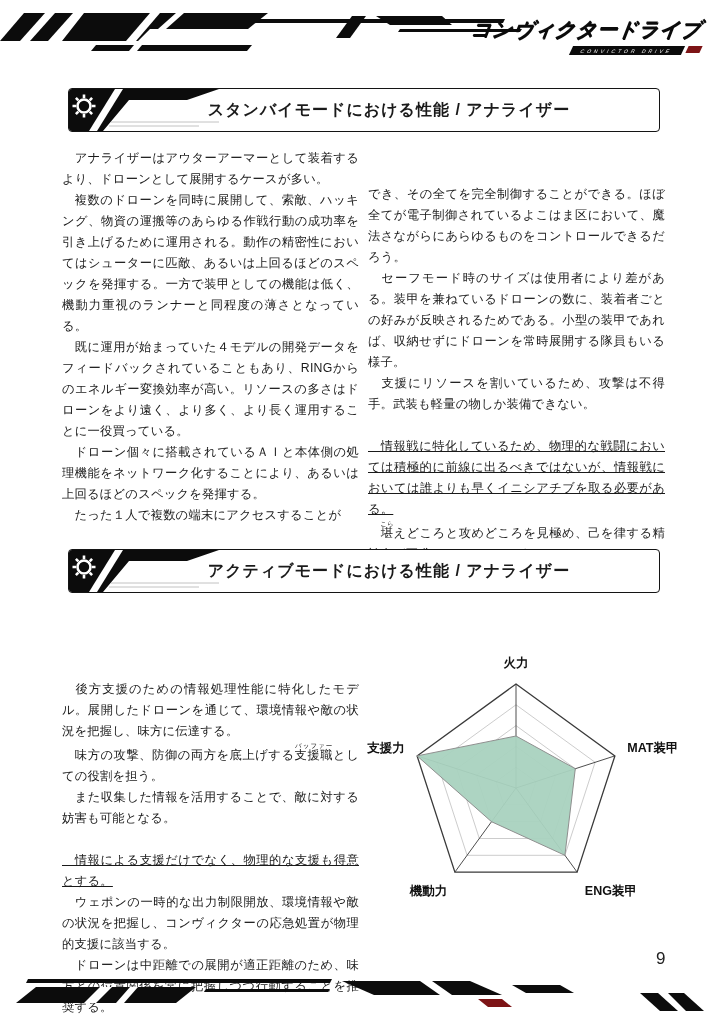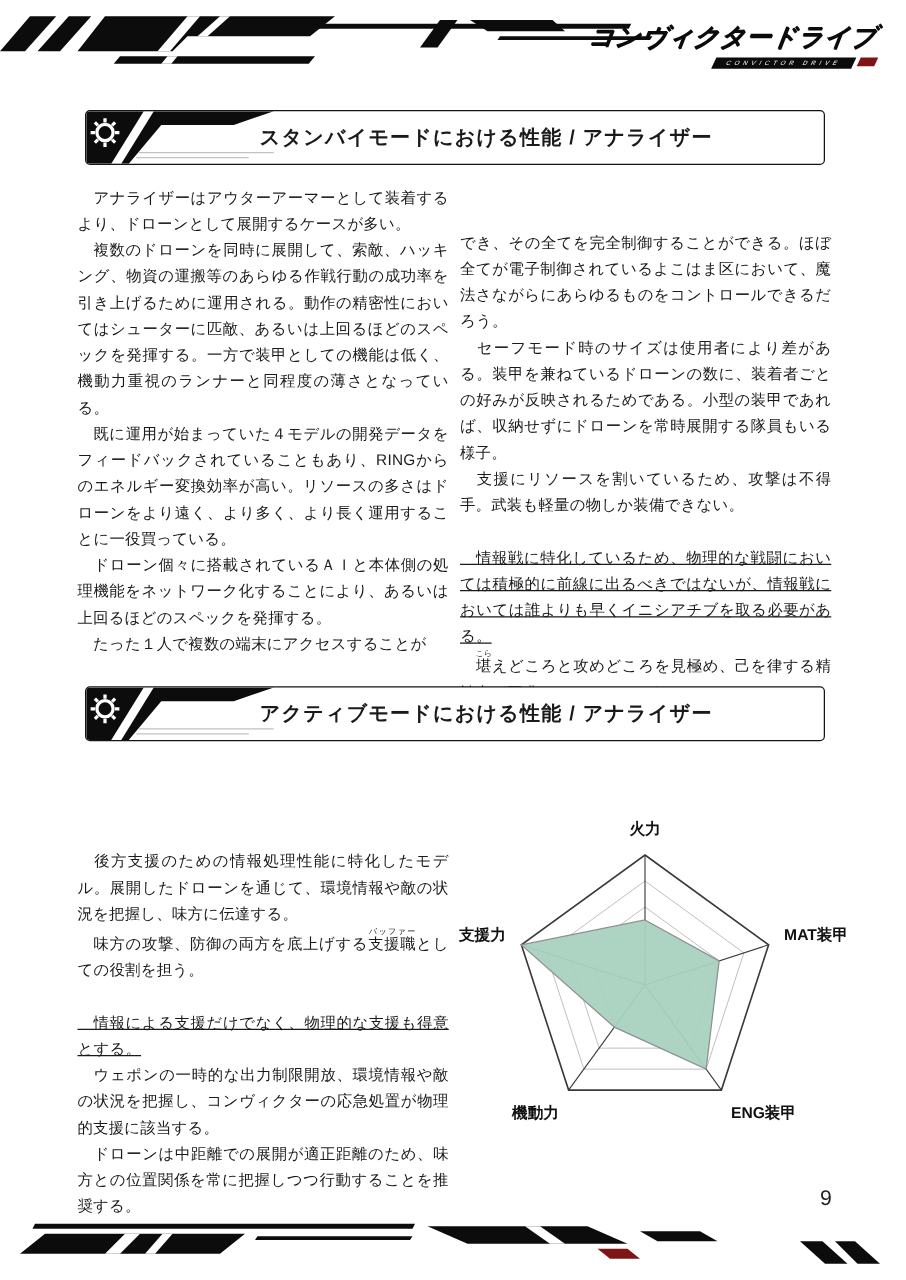--- a/index.html
+++ b/index.html
@@ -151,20 +151,21 @@
         <line x1="42" y1="33" x2="150" y2="33"></line>
         <line x1="40" y1="37" x2="130" y2="37"></line>
       </g>
     </svg>
     <div class="sec-title">アクティブモードにおける性能 / アナライザー</div>
   </div>
 
   <div class="col" id="sec2-left">
       <p>　後方支援のための情報処理性能に特化したモデル。展開したドローンを通じて、環境情報や敵の状況を把握し、味方に伝達する。</p>
       <p>　味方の攻撃、防御の両方を底上げする<ruby>支援職<rt>バッファー</rt></ruby>としての役割を担う。</p>
+      <p>　また収集した情報を活用することで、敵に対する妨害も可能となる。</p>
       <p class="gap">　情報による支援だけでなく、物理的な支援も得意とする。</p>
       <p>　ウェポンの一時的な出力制限開放、環境情報や敵の状況を把握し、コンヴィクターの応急処置が物理的支援に該当する。</p>
       <p>　ドローンは中距離での展開が適正距離のため、味方との位置関係を常に把握しつつ行動することを推奨する。</p>
     </div>
 
   <div class="chart-wrap">
     <svg width="370" height="290" viewBox="0 0 370 290">
         <polygon points="168.0,117.2 187.8,131.6 180.2,154.8 155.8,154.8 148.2,131.6" fill="none" stroke="#aaaaaa" stroke-width="0.6"></polygon>
         <polygon points="168.0,96.4 207.6,125.1 192.5,171.7 143.5,171.7 128.4,125.1" fill="none" stroke="#aaaaaa" stroke-width="0.6"></polygon>
         <polygon points="168.0,75.6 227.3,118.7 204.7,188.5 131.3,188.5 108.7,118.7" fill="none" stroke="#aaaaaa" stroke-width="0.6"></polygon>

